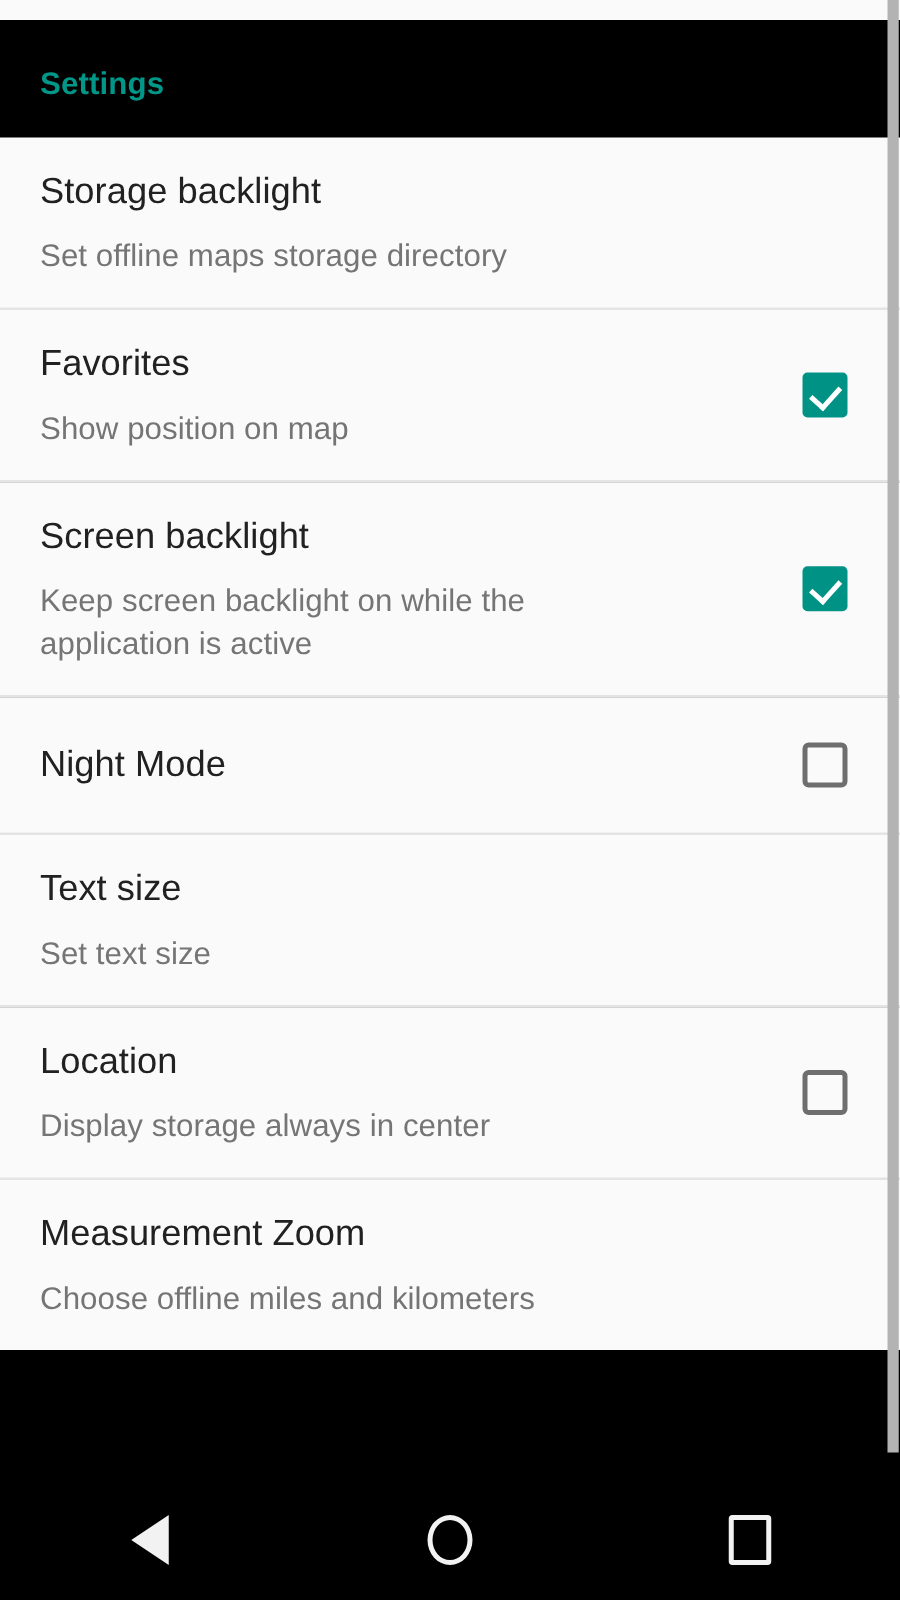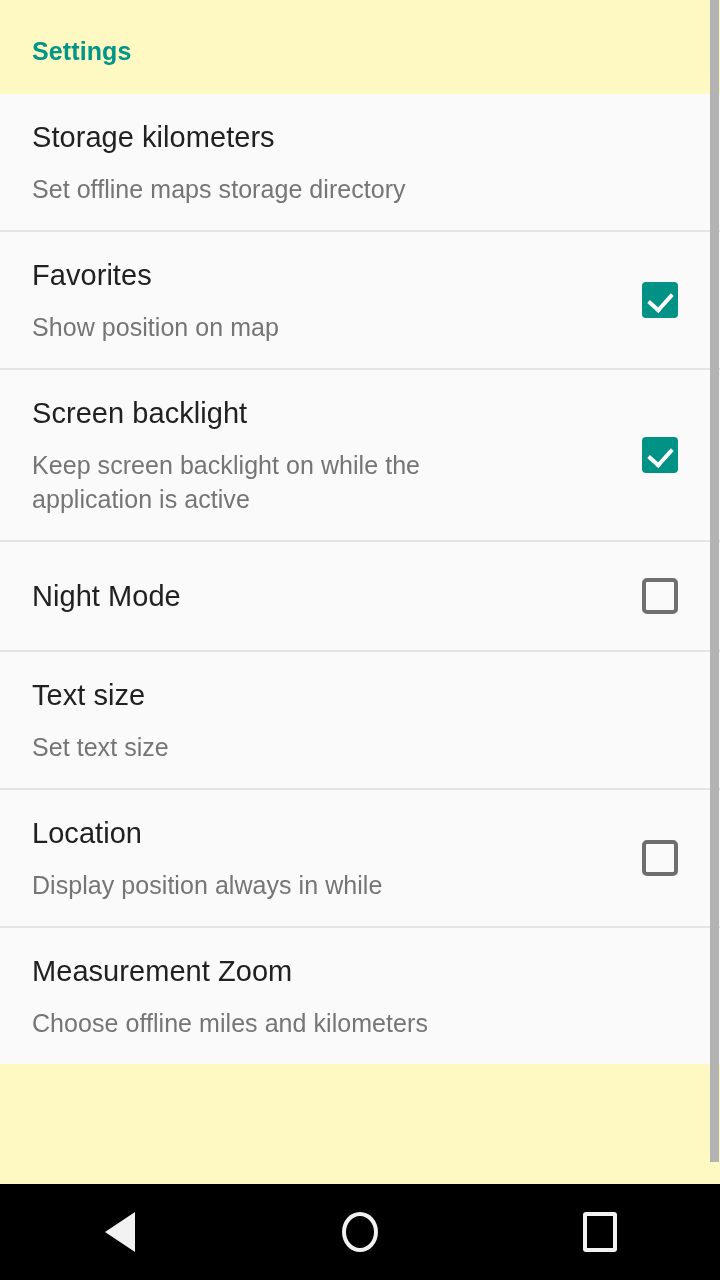--- a/index.html
+++ b/index.html
@@ -17,26 +17,26 @@
     position: relative;
     width: 720px;
     height: 1280px;
     background: #fafafa;
     overflow: hidden;
   }
 
   
   #settings-scroll {
     position: absolute;
-    top: 0;
+    top: 16px;
     left: 0;
     width: 720px;
     height: 1184px;
     overflow: hidden;
-    background: #fef9c3;
+    background: #000000;
   }
 
   .section-header {
     padding: 36px 32px 0 32px;
     height: 94px;
   }
   .section-header-text {
     color: #009688;
     font-size: 25px;
     font-weight: bold;
@@ -175,21 +175,21 @@
 <div id="screen">
 
   <div id="settings-scroll">
 
     <div class="section-header">
       <div class="section-header-text">Settings</div>
     </div>
 
     <div class="pref-row first">
       <div class="pref-text">
-        <div class="pref-title">Storage kilometers</div>
+        <div class="pref-title">Storage backlight</div>
         <div class="pref-summary">Set offline maps storage directory</div>
       </div>
     </div>
 
     <div class="pref-row">
       <div class="pref-text">
         <div class="pref-title">Favorites</div>
         <div class="pref-summary">Show position on map</div>
       </div>
       <div class="cb-wrap">
@@ -220,21 +220,21 @@
     <div class="pref-row">
       <div class="pref-text">
         <div class="pref-title">Text size</div>
         <div class="pref-summary">Set text size</div>
       </div>
     </div>
 
     <div class="pref-row">
       <div class="pref-text">
         <div class="pref-title">Location</div>
-        <div class="pref-summary">Display position always in while</div>
+        <div class="pref-summary">Display storage always in center</div>
       </div>
       <div class="cb-wrap">
         <div class="checkbox unchecked"></div>
       </div>
     </div>
 
     <div class="pref-row no-divider">
       <div class="pref-text">
         <div class="pref-title">Measurement Zoom</div>
         <div class="pref-summary">Choose offline miles and kilometers</div>

